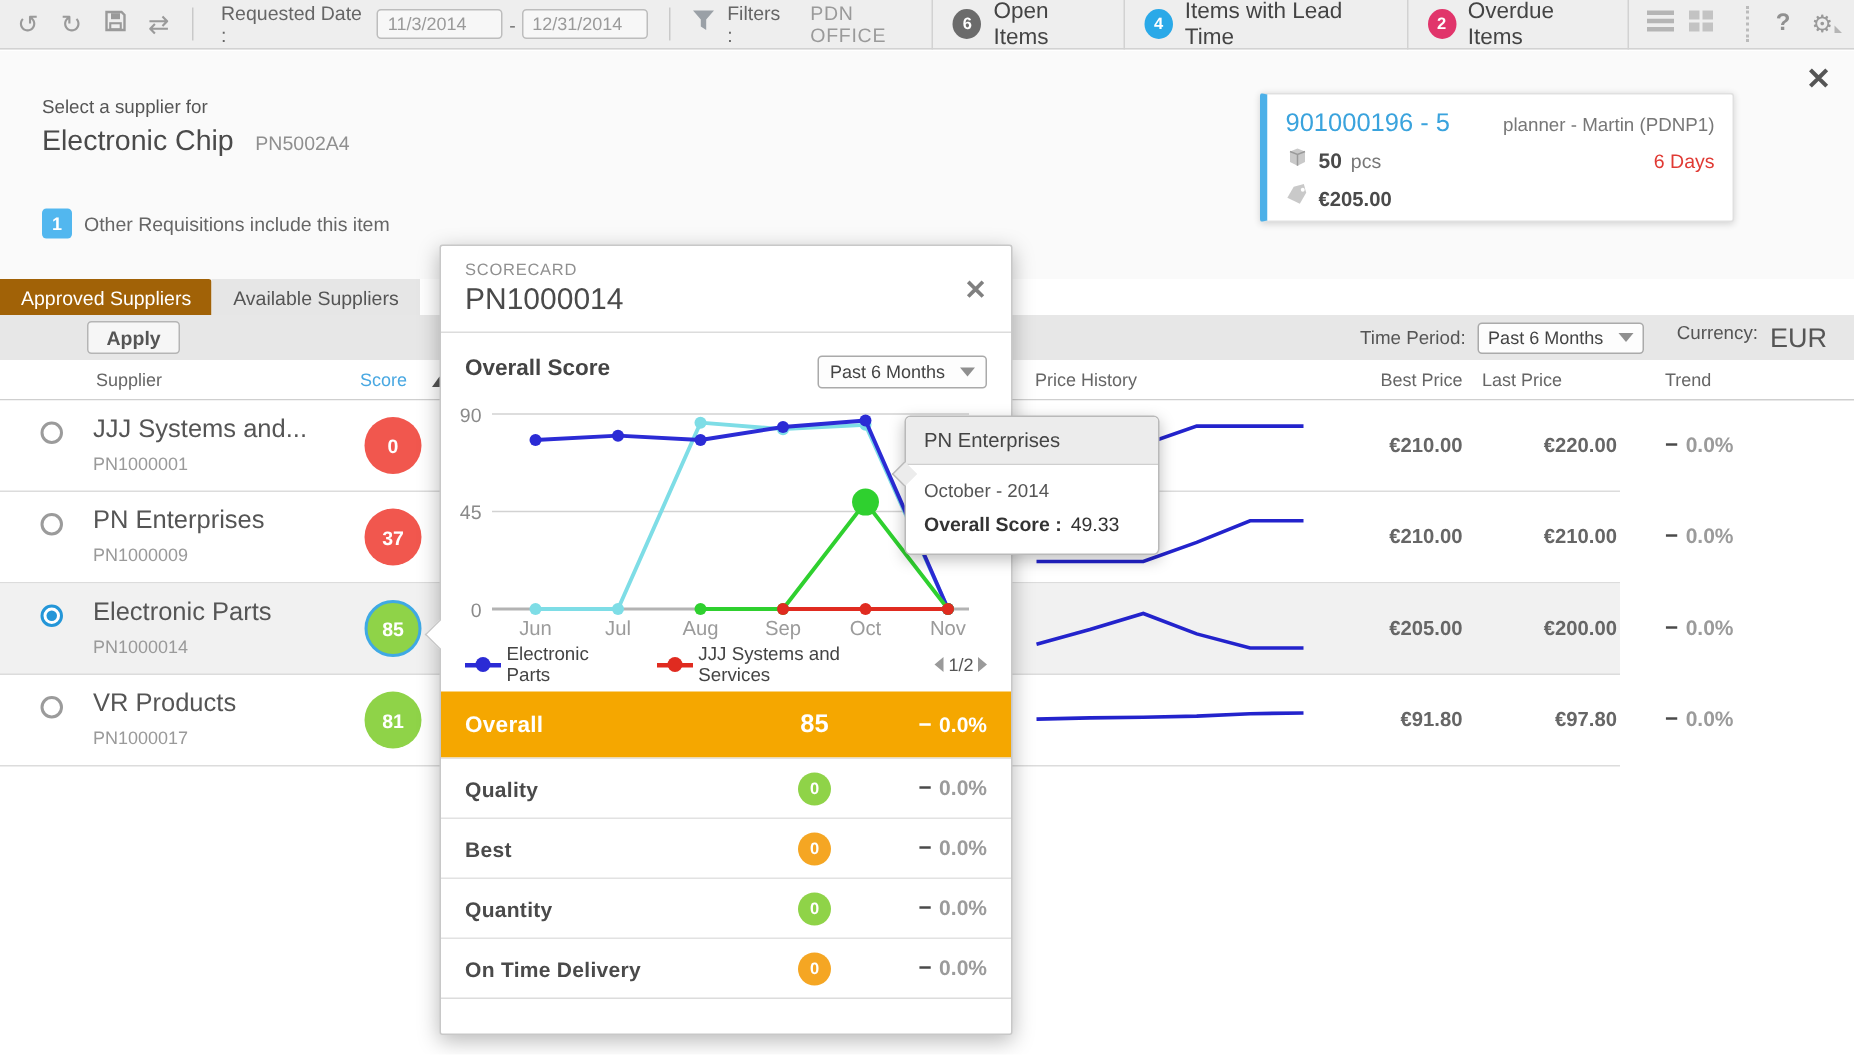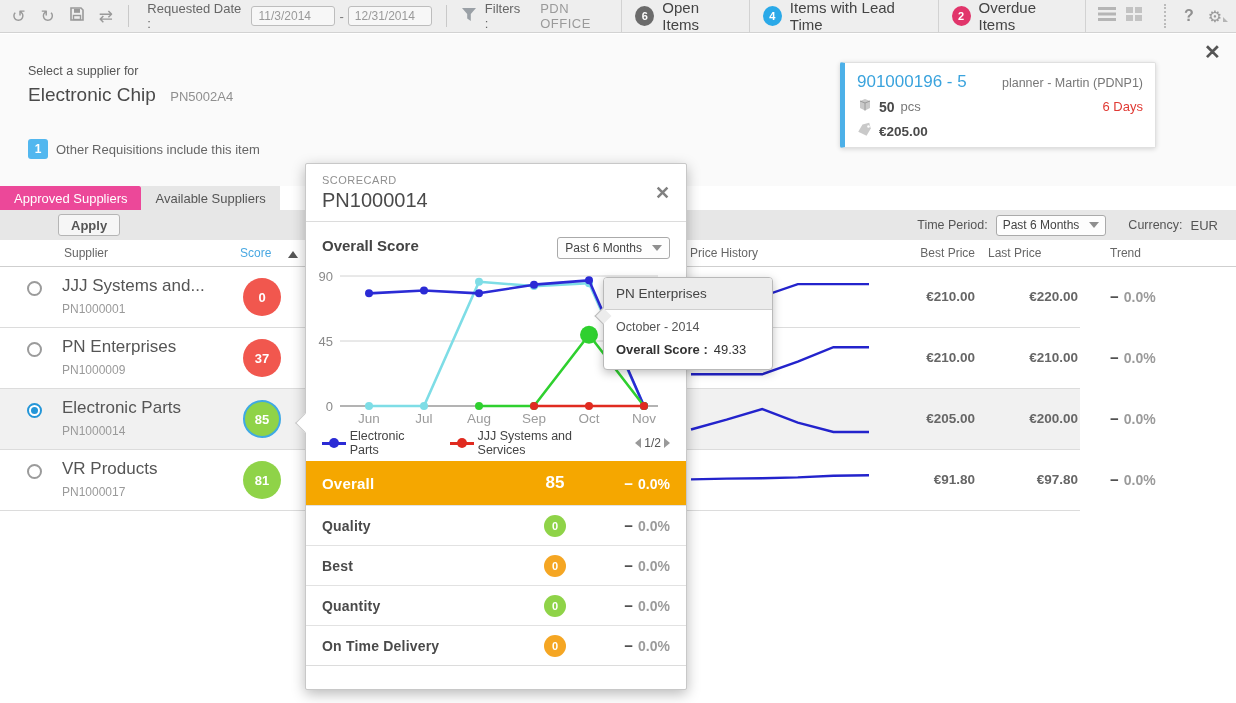--- a/index.html
+++ b/index.html
@@ -53,21 +53,21 @@
   .tab { height:24px; padding:0 14px; font-size:13px; display:flex; align-items:center; cursor:pointer; }
   .tab.active { color:#fff; border-radius:0 2px 0 0; }
   .tab.inactive { background:#e6e6e6; color:#555; }
   .band { position:absolute; top:210px; left:0; width:1236px; height:30px; background:#e7e7e7; display:flex; align-items:center; }
   .apply-btn { margin-left:58px; height:22px; padding:0 12px; background:#f6f6f6; border:1px solid #b5b5b5; border-radius:3px; font-size:13px; font-weight:bold; color:#555; cursor:pointer; font-family:"Liberation Sans",sans-serif; }
   .band-right { margin-left:auto; display:flex; align-items:center; margin-right:18px; gap:8px; }
   .band-label { font-size:12.5px; color:#555; }
   .select-box { height:21px; background:#fdfdfd; border:1px solid #aaa; border-radius:3px; display:flex; align-items:center; padding:0 6px; gap:10px; font-size:12px; color:#444; cursor:pointer; }
   .caret-down { width:0; height:0; border-left:5px solid transparent; border-right:5px solid transparent; border-top:6px solid #8f8f8f; }
   .currency-wrap { display:flex; gap:8px; margin-left:14px; }
-  .currency-val { font-size:13px; color:#555; }
+  .currency-val { font-size:18px; color:#555; }
 
   
   .thead { position:absolute; top:240px; left:0; width:1236px; height:27px; background:#fff; border-bottom:1px solid #cfcfcf; }
   .th { position:absolute; top:6px; font-size:12px; color:#666; }
   .th-supplier { left:64px; }
   .th-score { left:240px; color:#49a8e2; cursor:pointer; }
   .sort-arrow { position:absolute; left:288px; top:11px; width:0; height:0; border-left:5px solid transparent; border-right:5px solid transparent; border-bottom:7px solid #555; cursor:pointer; }
   .th-history { left:690px; }
   .th-best { left:885px; width:90px; text-align:right; }
   .th-last { left:988px; width:90px; text-align:left; }
@@ -84,21 +84,21 @@
   .score-circle { position:absolute; left:243px; top:11px; width:38px; height:38px; border-radius:50%; color:#fff; font-size:13px; font-weight:bold; display:flex; align-items:center; justify-content:center; cursor:pointer; }
   .srow.selected .score-circle { border:2px solid #3fa9e4; }
   .spark { position:absolute; left:688px; top:3px; }
   .cell-best { position:absolute; left:885px; top:22px; width:90px; text-align:right; font-size:13.5px; font-weight:bold; color:#666; }
   .cell-last { position:absolute; left:988px; top:22px; width:90px; text-align:right; font-size:13.5px; font-weight:bold; color:#666; }
   .cell-trend { position:absolute; left:1110px; top:21px; font-size:14px; }
   .trend-sign { color:#4a4a4a; font-weight:bold; font-size:15px; margin-right:5px; }
   .trend-val { color:#9b9b9b; font-weight:bold; }
 
   
-  .scorecard { position:absolute; top:163px; left:305px; width:382px; height:527px; background:#fff; border:1px solid #c8c8c8; border-radius:2px; box-shadow:0 4px 14px rgba(0,0,0,.28); z-index:40; }
+  .scorecard { position:absolute; top:163px; left:293px; width:382px; height:527px; background:#fff; border:1px solid #c8c8c8; border-radius:2px; box-shadow:0 4px 14px rgba(0,0,0,.28); z-index:40; }
   .sc-callout { position:absolute; left:-8px; top:252px; width:14px; height:14px; background:#fff; border-left:1px solid #c8c8c8; border-bottom:1px solid #c8c8c8; transform:rotate(45deg); }
   .sc-header { height:58px; padding:10px 16px; border-bottom:1px solid #dcdcdc; position:relative; }
   .sc-label { font-size:11px; color:#909090; letter-spacing:.5px; }
   .sc-title { font-size:20px; color:#4a4a4a; margin-top:3px; }
   .sc-close { position:absolute; right:16px; top:18px; font-size:18px; font-weight:bold; color:#808080; cursor:pointer; }
   .sc-controls { display:flex; justify-content:space-between; padding:15px 16px 0 16px; }
   .sc-section-title { font-size:15px; font-weight:bold; color:#444; }
   .sc-chart { display:block; margin-top:4px; }
   .ytick { fill:#8a8a8a; font-size:13px; font-family:"Liberation Sans",sans-serif; }
   .xtick { fill:#9b9b9b; font-size:13.5px; font-family:"Liberation Sans",sans-serif; }
@@ -234,21 +234,21 @@
       <svg width="16" height="13" viewBox="0 0 16 13">
           <path d="M1 7 L7 1 L14 1 L14 7 L8 13 Z" transform="rotate(-15 8 7)" fill="#c9c9c9"></path>
           <circle cx="11.5" cy="3.5" r="1.3" fill="#fff"></circle>
         </svg>
     </span>
     <span class="oc-price">€205.00</span>
   </div>
 </div>
 
 <div class="tabs">
-  <div class="tab active" style="background-color: #ec4899;">Approved Suppliers</div>
+  <div class="tab active" style="background-color: #a16207;">Approved Suppliers</div>
   <div class="tab inactive">Available Suppliers</div>
 </div>
 <div class="band">
   <button class="apply-btn">Apply</button>
   <div class="band-right">
     <span class="band-label">Time Period:</span>
     <div class="select-box">
       <span>Past 6 Months</span>
       <span class="caret-down"></span>
     </div>

